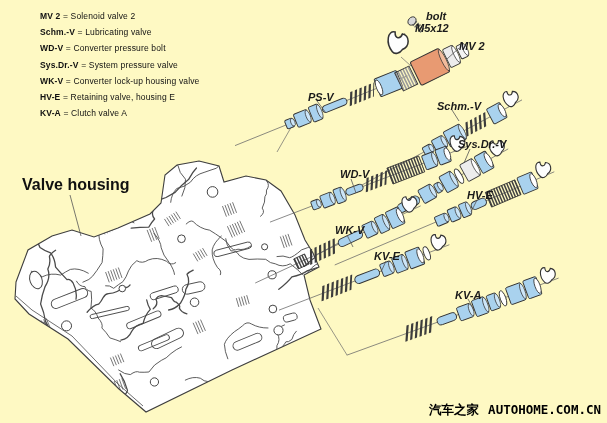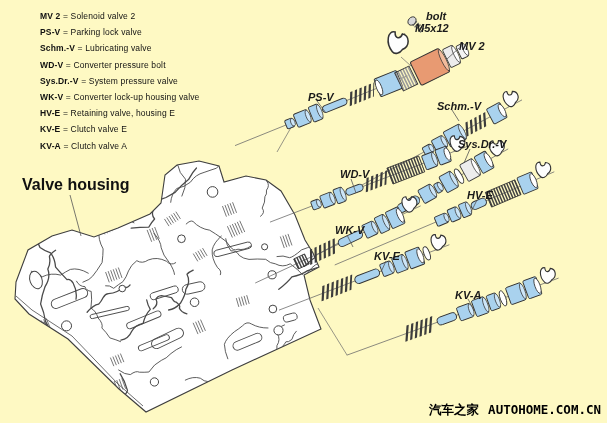--- a/index.html
+++ b/index.html
@@ -354,27 +354,25 @@
         <line x1="477" y1="200" x2="471" y2="212" stroke="#555" stroke-width="0.8"></line>
         <line x1="347" y1="235" x2="353" y2="247" stroke="#555" stroke-width="0.8"></line>
         <line x1="386" y1="261" x2="381" y2="272" stroke="#555" stroke-width="0.8"></line>
         <line x1="468" y1="299" x2="474" y2="310" stroke="#555" stroke-width="0.8"></line>
         <line x1="459" y1="48" x2="447" y2="59" stroke="#555" stroke-width="0.8"></line>
       </g>
   </svg>
 
   <div class="legend">
     <div class="legend-row"><span class="legend-abbr">MV 2</span><span class="legend-sep"> = </span><span>Solenoid valve 2</span></div>
-    <div class="legend-row"><span class="legend-abbr">PS-V</span><span class="legend-sep"> = </span><span>Parking lock valve</span></div>
     <div class="legend-row"><span class="legend-abbr">Schm.-V</span><span class="legend-sep"> = </span><span>Lubricating valve</span></div>
     <div class="legend-row"><span class="legend-abbr">WD-V</span><span class="legend-sep"> = </span><span>Converter pressure bolt</span></div>
     <div class="legend-row"><span class="legend-abbr">Sys.Dr.-V</span><span class="legend-sep"> = </span><span>System pressure valve</span></div>
     <div class="legend-row"><span class="legend-abbr">WK-V</span><span class="legend-sep"> = </span><span>Converter lock-up housing valve</span></div>
     <div class="legend-row"><span class="legend-abbr">HV-E</span><span class="legend-sep"> = </span><span>Retaining valve, housing E</span></div>
-    <div class="legend-row"><span class="legend-abbr">KV-E</span><span class="legend-sep"> = </span><span>Clutch valve E</span></div>
     <div class="legend-row"><span class="legend-abbr">KV-A</span><span class="legend-sep"> = </span><span>Clutch valve A</span></div>
   </div>
 
   <div class="housing-label">Valve housing</div>
 
   <div class="plabel" style="left:426px;top:10px">bolt</div>
   <div class="plabel" style="left:415px;top:22px">M5x12</div>
   <div class="plabel" style="left:459px;top:40px">MV 2</div>
   <div class="plabel" style="left:308px;top:91px">PS-V</div>
   <div class="plabel" style="left:437px;top:100px">Schm.-V</div>

